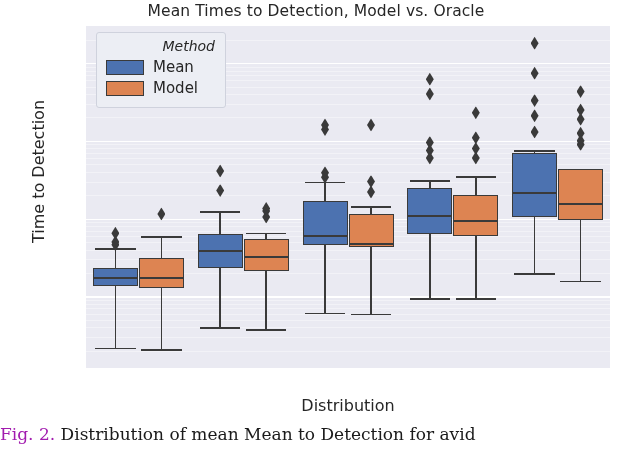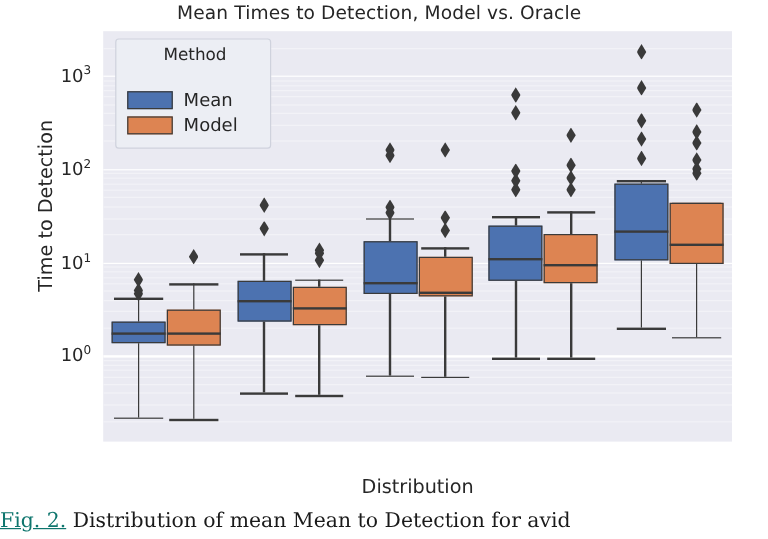--- a/index.html
+++ b/index.html
@@ -129,23 +129,24 @@
     background: #eceef4;
     border: 1px solid #cfd2dd;
     border-radius: 3px;
     padding: 5px 10px 7px 9px;
     box-sizing: border-box;
     width: 130px;
   }
   #legend-title {
     font-size: 14px;
     color: #262626;
-    text-align: center;
-    margin-bottom: 20px;
+    text-align: right;
+    margin-bottom: 4px;
     padding-left: 4px;
+    font-style: italic;
   }
   .legend-row {
     display: flex;
     align-items: center;
     margin: 3px 0;
   }
   .legend-swatch {
     width: 38px;
     height: 15px;
     border: 1.2px solid #3a3a3a;
@@ -193,37 +194,30 @@
     left: 0;
     top: 424px;
     width: 640px;
     font-family: "DejaVu Serif", serif;
     font-size: 17px;
     color: #1a1a1a;
     white-space: nowrap;
     overflow: hidden;
   }
   #caption-ref {
-    color: #0f766e;
-    text-decoration: underline;
+    color: #a21caf;
   }
 </style>
 </head>
 <body>
 
 <div id="figure">
 
   <div id="chart-title">Mean Times to Detection, Model vs. Oracle</div>
 
-  <div id="ytick-layer">
-      <div class="ytick" style="top: 37.1027px;">10<sup>3</sup></div>
-      <div class="ytick" style="top: 114.866px;">10<sup>2</sup></div>
-      <div class="ytick" style="top: 192.63px;">10<sup>1</sup></div>
-      <div class="ytick" style="top: 270.394px;">10<sup>0</sup></div>
-    </div>
 
   <div id="ylabel">Time to Detection</div>
 
   <div id="plot-area">
       <div class="gridline minor" style="top: 324.748px;"></div>
       <div class="gridline minor" style="top: 311.055px;"></div>
       <div class="gridline minor" style="top: 301.339px;"></div>
       <div class="gridline minor" style="top: 293.803px;"></div>
       <div class="gridline minor" style="top: 287.646px;"></div>
       <div class="gridline minor" style="top: 282.439px;"></div>

